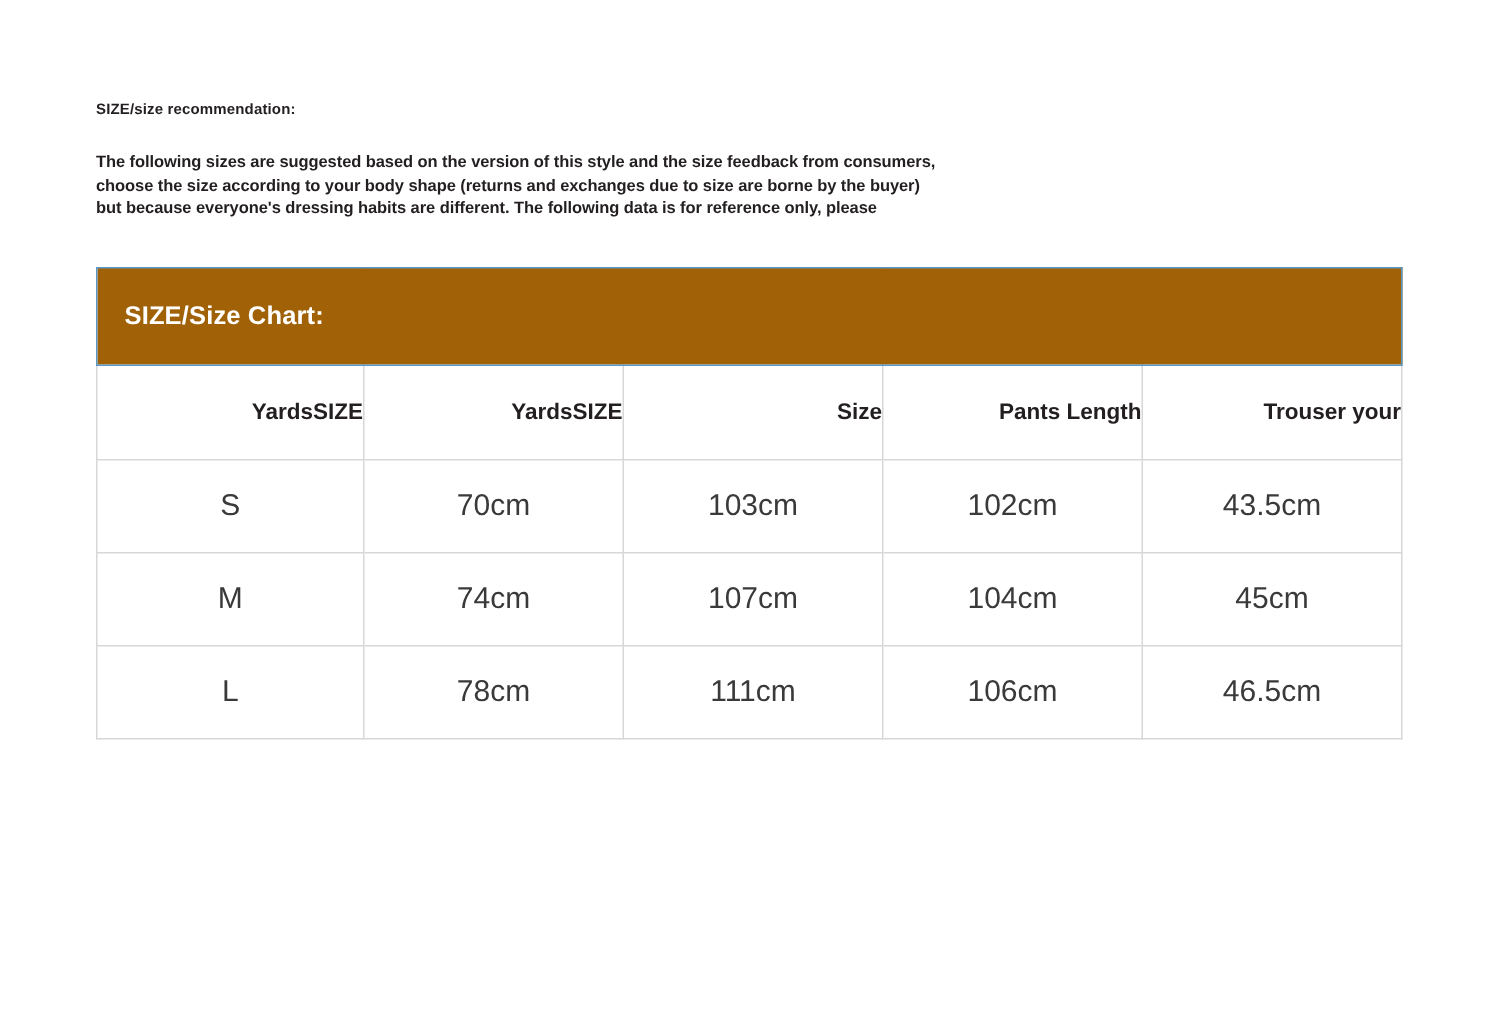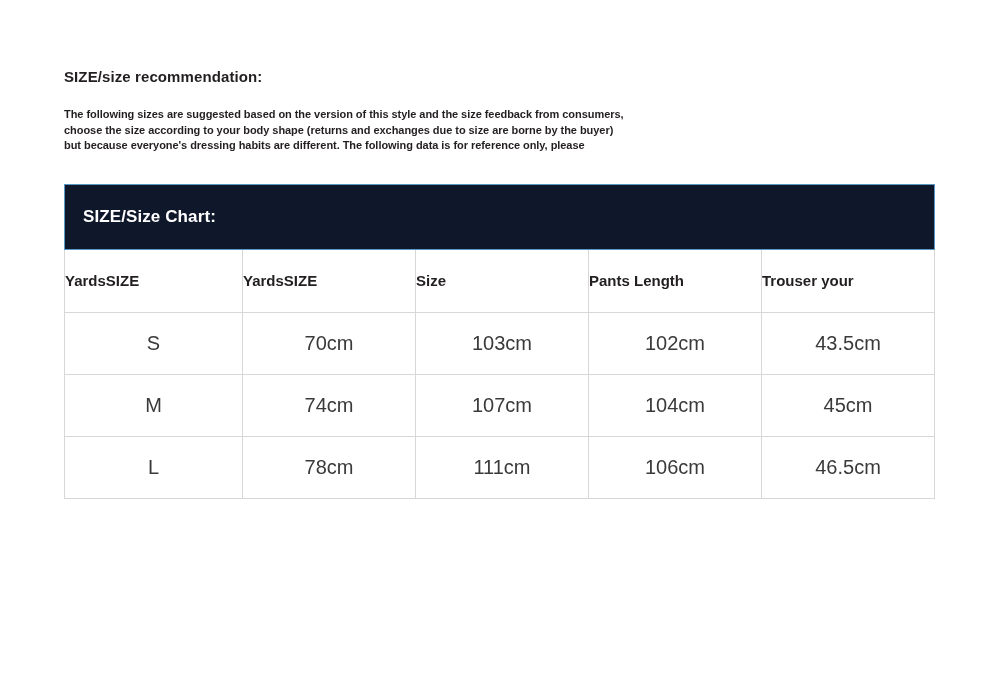--- a/index.html
+++ b/index.html
@@ -15,21 +15,21 @@
     overflow: hidden;
   }
   .page {
     position: relative;
     width: 1000px;
     height: 674px;
     box-sizing: border-box;
     padding: 68px 64px 0 64px;
   }
   .heading {
-    font-size: 15px;
+    font-size: 10px;
     font-weight: bold;
     letter-spacing: 0.1px;
     margin: 0 0 22px 0;
     color: #231f20;
   }
   .intro {
     font-size: 11px;
     font-weight: bold;
     line-height: 1.42;
     letter-spacing: -0.05px;
@@ -46,36 +46,36 @@
   table.size-chart {
     border-collapse: collapse;
     width: 870px;
     table-layout: fixed;
   }
   table.size-chart td, table.size-chart th {
     border: 1px solid #d7d7d7;
     padding: 0;
   }
   .chart-title-cell {
-    background: #0f172a;
+    background: #a16207;
     color: #ffffff;
     height: 64px;
     text-align: left;
     padding-left: 18px !important;
     font-size: 17px;
     font-weight: bold;
     letter-spacing: 0.1px;
     border: 1px solid #5b97c4 !important;
   }
   thead.head-row th {
     height: 62px;
     font-size: 15px;
     font-weight: bold;
     color: #231f20;
-    text-align: left;
+    text-align: right;
     vertical-align: middle;
   }
   tbody.body-rows td {
     height: 61px;
     font-size: 20px;
     font-weight: normal;
     color: #3a3a3a;
     text-align: center;
     vertical-align: middle;
   }

